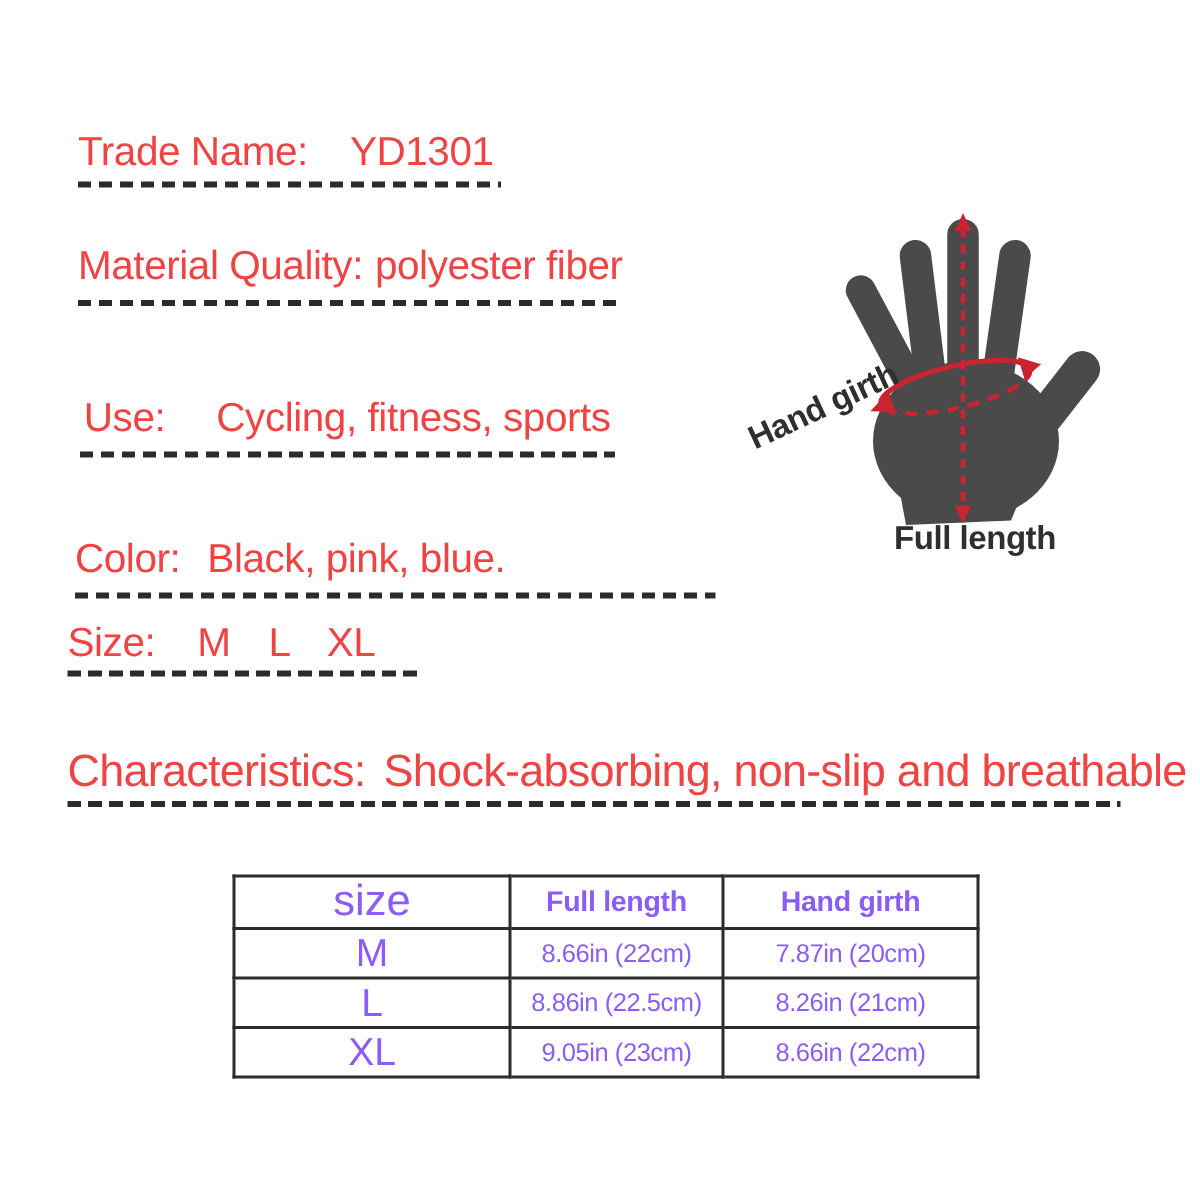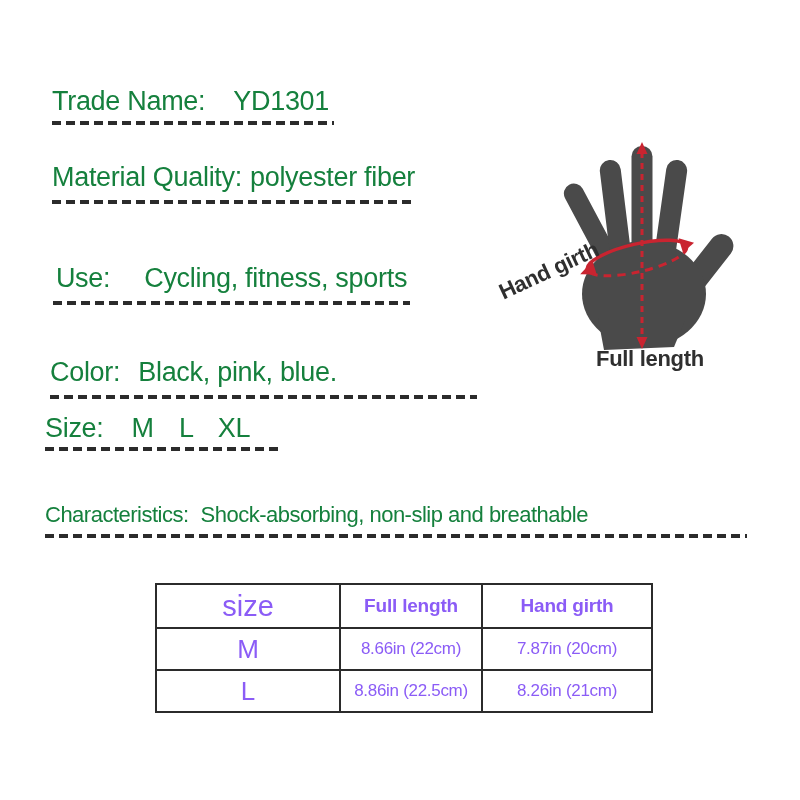--- a/index.html
+++ b/index.html
@@ -2,30 +2,30 @@
 <html><head>
 <meta charset="utf-8">
 <style>
   html,body{margin:0;padding:0;background:#ffffff;}
   #canvas{
     position:relative;width:800px;height:800px;background:#ffffff;overflow:hidden;
     font-family:"Liberation Sans",sans-serif;color:#2e2e2e;
   }
   
   .spec{position:absolute;}
-  .spec .line{font-size:27px;line-height:33px;letter-spacing:-0.3px;white-space:nowrap;color:#15803d;}
+  .spec .line{font-size:27px;line-height:33px;letter-spacing:-0.3px;white-space:nowrap;color:#ef4444;}
   .spec .lbl{font-weight:400;}
   .spec .val{font-weight:400;}
   .dash{height:4px;background:repeating-linear-gradient(to right,#2b2b2b 0px,#2b2b2b 9px,transparent 9px,transparent 14px);}
   .s1{left:52px;top:85px;}  .s1 .val{margin-left:28px;} .s1 .dash{width:282px;margin-top:3px;}
   .s2{left:52px;top:161px;} .s2 .val{margin-left:8px;}  .s2 .dash{width:362px;margin-top:6px;}
   .s3{left:53px;top:262px;text-align:center;} .s3 .val{margin-left:34px;} .s3 .dash{width:357px;margin-top:6px;}
   .s4{left:50px;top:356px;} .s4 .val{margin-left:18px;} .s4 .dash{width:427px;margin-top:6px;}
   .s5{left:45px;top:412px;} .s5 .val{margin-left:28px;word-spacing:18px;} .s5 .dash{width:235px;margin-top:2px;}
-  .s6{left:45px;top:498px;} .s6 .line{font-size:22px;letter-spacing:-0.5px;}
+  .s6{left:45px;top:498px;} .s6 .line{font-size:30px;letter-spacing:-0.5px;}
   .s6 .val{margin-left:12px;} .s6 .dash{width:702px;margin-top:3px;}
   
   #glove{position:absolute;left:498px;top:138px;width:268px;height:215px;}
   .hand-girth-label{
     position:absolute;left:495px;top:256px;width:116px;font-size:22px;font-weight:700;
     color:#2f2f2f;transform:rotate(-25deg);transform-origin:center;white-space:nowrap;letter-spacing:-0.3px;
   }
   .full-length-label{
     position:absolute;left:596px;top:346px;font-size:22px;font-weight:700;color:#2f2f2f;
     white-space:nowrap;letter-spacing:-0.3px;
@@ -137,16 +137,21 @@
     <tr>
       <td class="size-cell">M</td>
       <td class="val-cell">8.66in (22cm)</td>
       <td class="val-cell">7.87in (20cm)</td>
     </tr>
     <tr>
       <td class="size-cell">L</td>
       <td class="val-cell">8.86in (22.5cm)</td>
       <td class="val-cell">8.26in (21cm)</td>
     </tr>
+    <tr>
+      <td class="size-cell">XL</td>
+      <td class="val-cell">9.05in (23cm)</td>
+      <td class="val-cell">8.66in (22cm)</td>
+    </tr>
   </tbody>
     </table>
 
 </div>
 
 </body></html>

